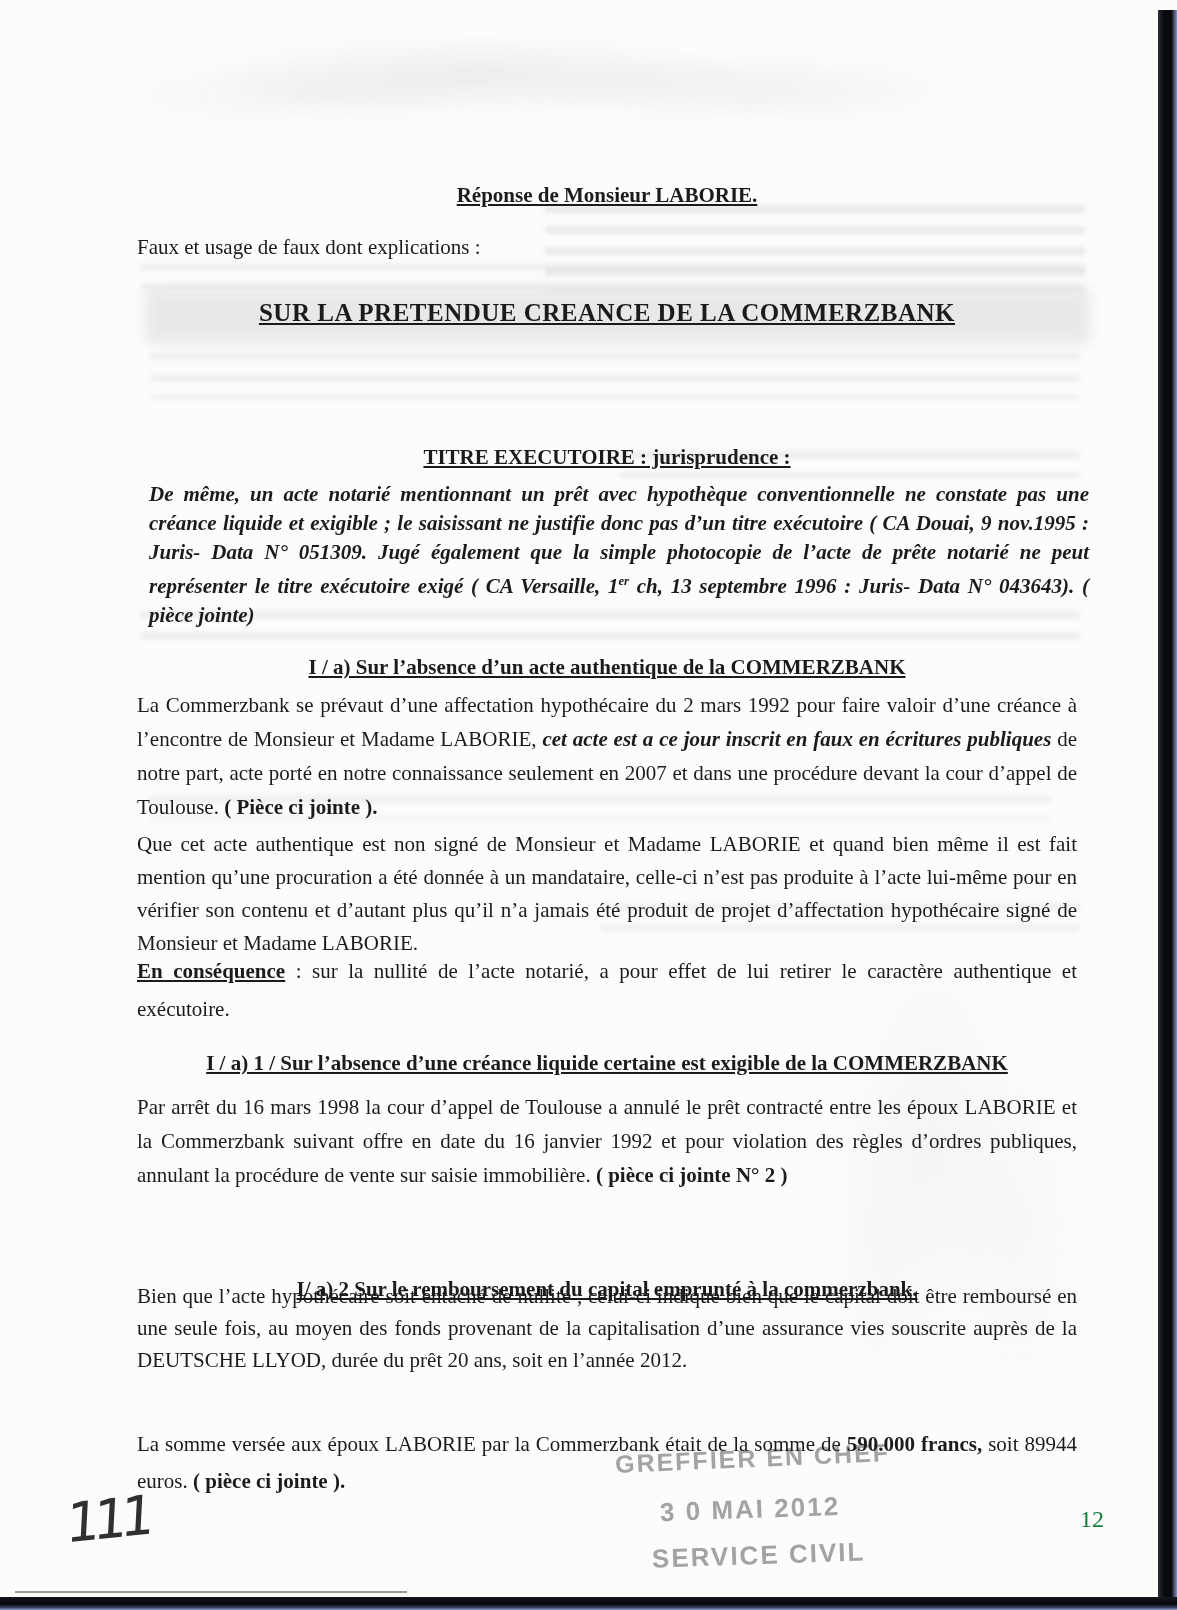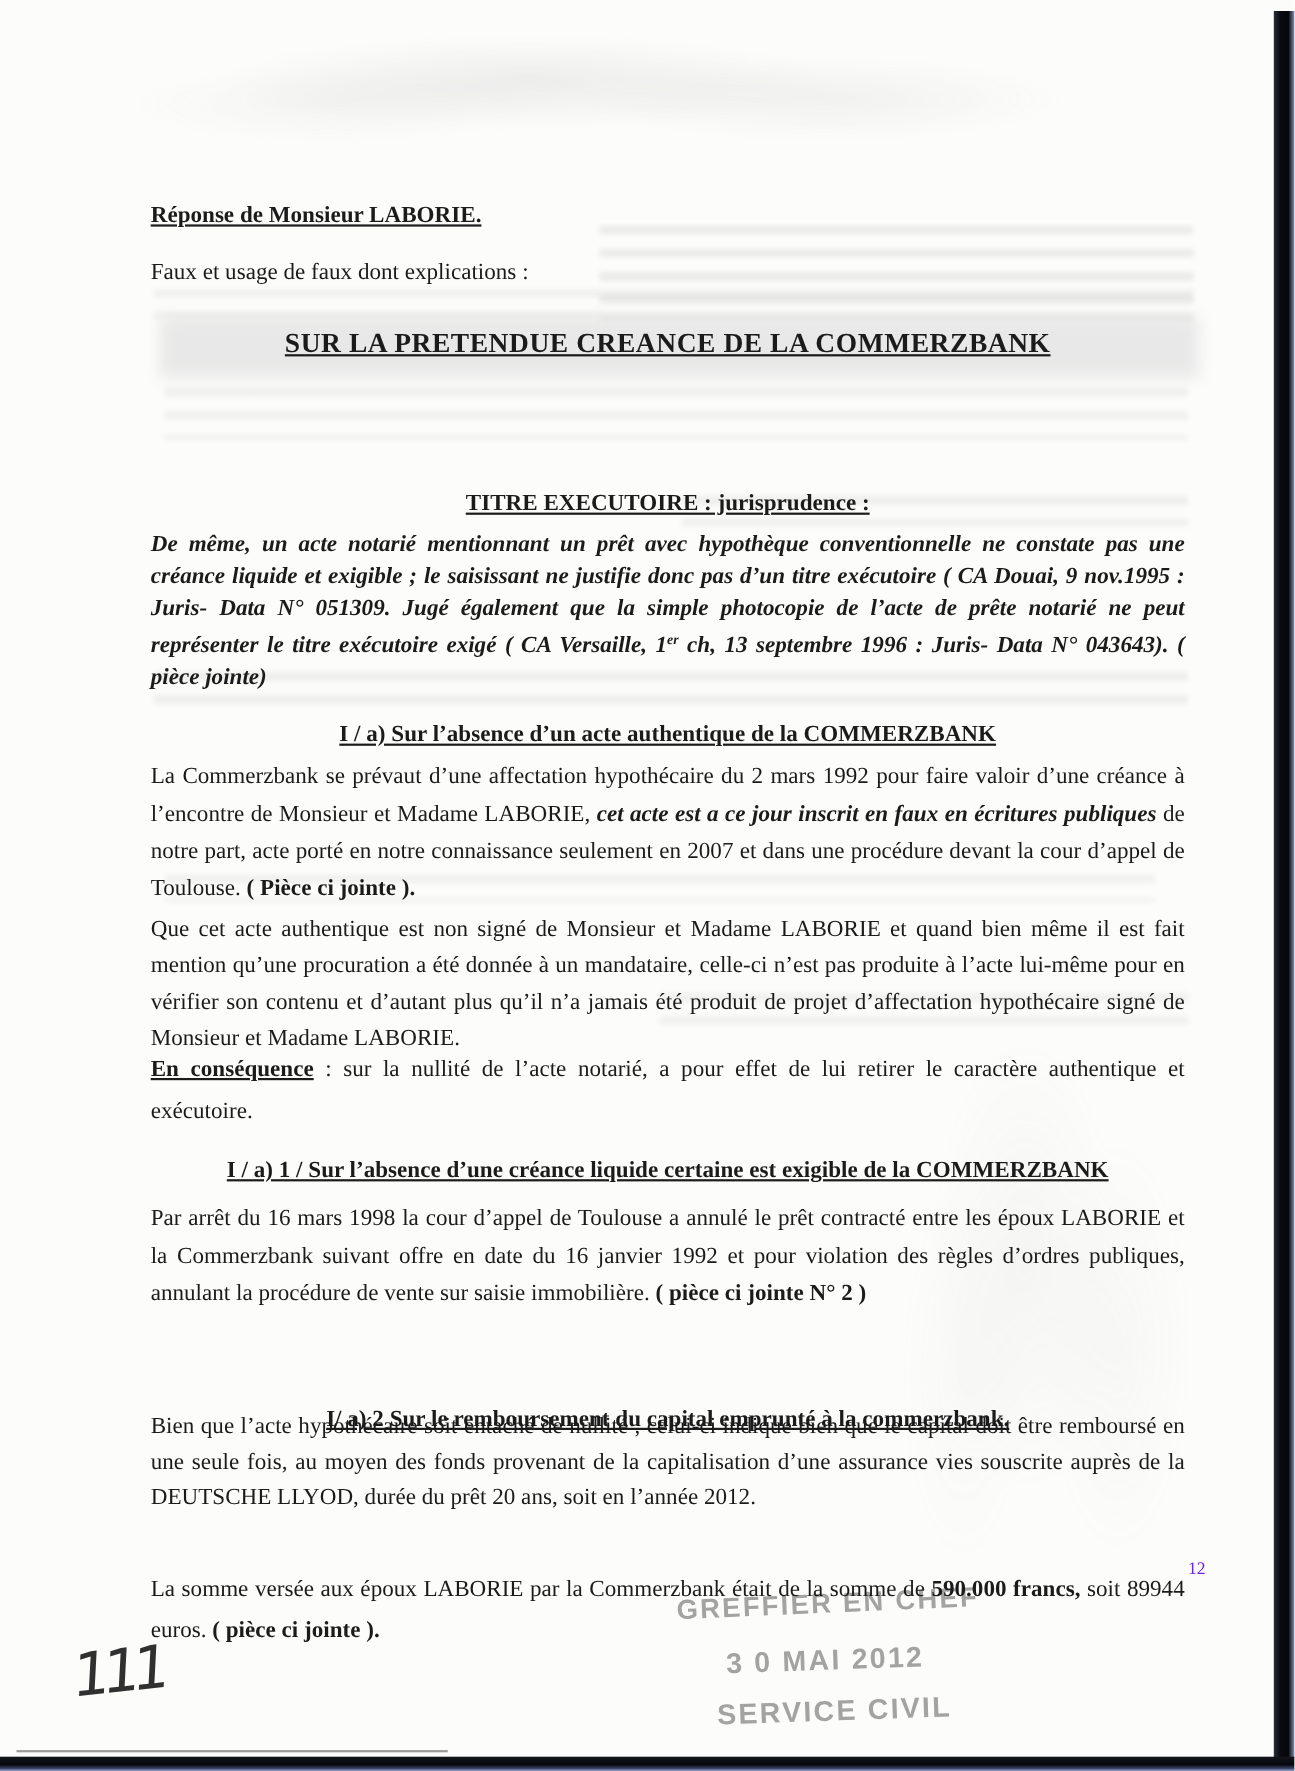--- a/index.html
+++ b/index.html
@@ -64,49 +64,49 @@
   .stamp-greffier{left:615px;top:1444px;font-size:25px;letter-spacing:2px;transform:rotate(-2.5deg);}
   .stamp-date{left:660px;top:1494px;font-size:26px;letter-spacing:2px;transform:rotate(-2deg);}
   .stamp-service{left:652px;top:1540px;font-size:26px;letter-spacing:2px;transform:rotate(-2deg);}
   .handwritten{
     position:absolute;left:66px;top:1488px;z-index:2;
     font-family:"DejaVu Sans", sans-serif;
     font-size:54px;color:#303030;letter-spacing:-7px;
     transform:rotate(-6deg) skewX(-9deg);
     font-weight:normal;
   }
-  .page-number{position:absolute;left:1080px;top:1418px;font-size:16px;color:#6d28d9;z-index:2;}
+  .page-number{position:absolute;left:1080px;top:1506px;font-size:24px;color:#15803d;z-index:2;}
 </style>
 </head>
 <body>
 
 <div class="page">
 
   <div class="mottle" style="left:120px;top:35px;width:900px;height:100px;"></div>
   <div class="bleed" style="left:545px;top:192px;width:540px;height:100px;"></div>
   <div class="bleed" style="left:140px;top:250px;width:945px;height:40px;opacity:.3;"></div>
   <div class="wash" style="left:145px;top:288px;width:945px;height:56px;"></div>
   <div class="bleed" style="left:150px;top:340px;width:930px;height:60px;opacity:.3;"></div>
   <div class="bleed" style="left:620px;top:438px;width:460px;height:40px;opacity:.35;"></div>
   <div class="bleed" style="left:140px;top:598px;width:940px;height:45px;opacity:.35;"></div>
   <div class="bleed" style="left:150px;top:782px;width:900px;height:38px;opacity:.3;"></div>
   <div class="bleed" style="left:600px;top:890px;width:480px;height:48px;opacity:.3;"></div>
   <div class="mottle" style="left:820px;top:950px;width:280px;height:500px;opacity:.25;"></div>
 
 
-  <div class="tb bold ul" style="top:178px;">Réponse de Monsieur LABORIE.</div>
+  <div class="tb bold ul" style="top:178px;text-align:center;">Réponse de Monsieur LABORIE.</div>
 
   <div class="tb" style="top:230px;">Faux et usage de faux dont explications :</div>
 
   <div class="tb bold ul center title" style="top:296px;">SUR LA PRETENDUE CREANCE DE LA COMMERZBANK</div>
 
 
   <div class="tb bold ul center" style="top:440px;">TITRE EXECUTOIRE : jurisprudence :</div>
 
-  <div class="tb bold ital justify" style="top:480px;line-height:29px;">
+  <div class="tb bold ital justify" style="top:480px;line-height:29px;margin-left:12px;">
     <span>De même, un acte notarié mentionnant un prêt avec hypothèque conventionnelle ne constate pas une créance liquide et exigible ; le saisissant ne justifie donc pas d’un titre exécutoire ( CA Douai, 9 nov.1995 : Juris- Data N° 051309. Jugé également que la simple photocopie de l’acte de prête notarié ne peut représenter le titre exécutoire exigé ( CA Versaille, 1</span><sup>er</sup><span> ch, 13 septembre 1996 : Juris- Data N° 043643). ( pièce jointe)</span>
   </div>
 
   <div class="tb bold ul center" style="top:650px;">I / a) Sur l’absence d’un acte authentique de la COMMERZBANK</div>
 
   <div class="tb justify" style="top:688px;">
     <span>La Commerzbank se prévaut d’une affectation hypothécaire du 2 mars 1992 pour faire valoir d’une créance à l’encontre de Monsieur et Madame LABORIE, </span><span class="emph">cet acte est a ce jour inscrit en faux en écritures publiques</span><span>  de notre part, acte porté en notre connaissance seulement en 2007 et dans une procédure devant la cour d’appel de Toulouse. </span><span class="bold">( Pièce ci jointe ).</span>
   </div>
 
   <div class="tb justify" style="top:828px;line-height:33px;">Que cet acte authentique est non signé de Monsieur et Madame LABORIE et quand bien même il est fait mention qu’une procuration a été donnée à un mandataire, celle-ci n’est pas produite à l’acte lui-même pour en vérifier son contenu et d’autant plus qu’il n’a jamais été produit de projet d’affectation hypothécaire signé de Monsieur et Madame LABORIE.</div>

